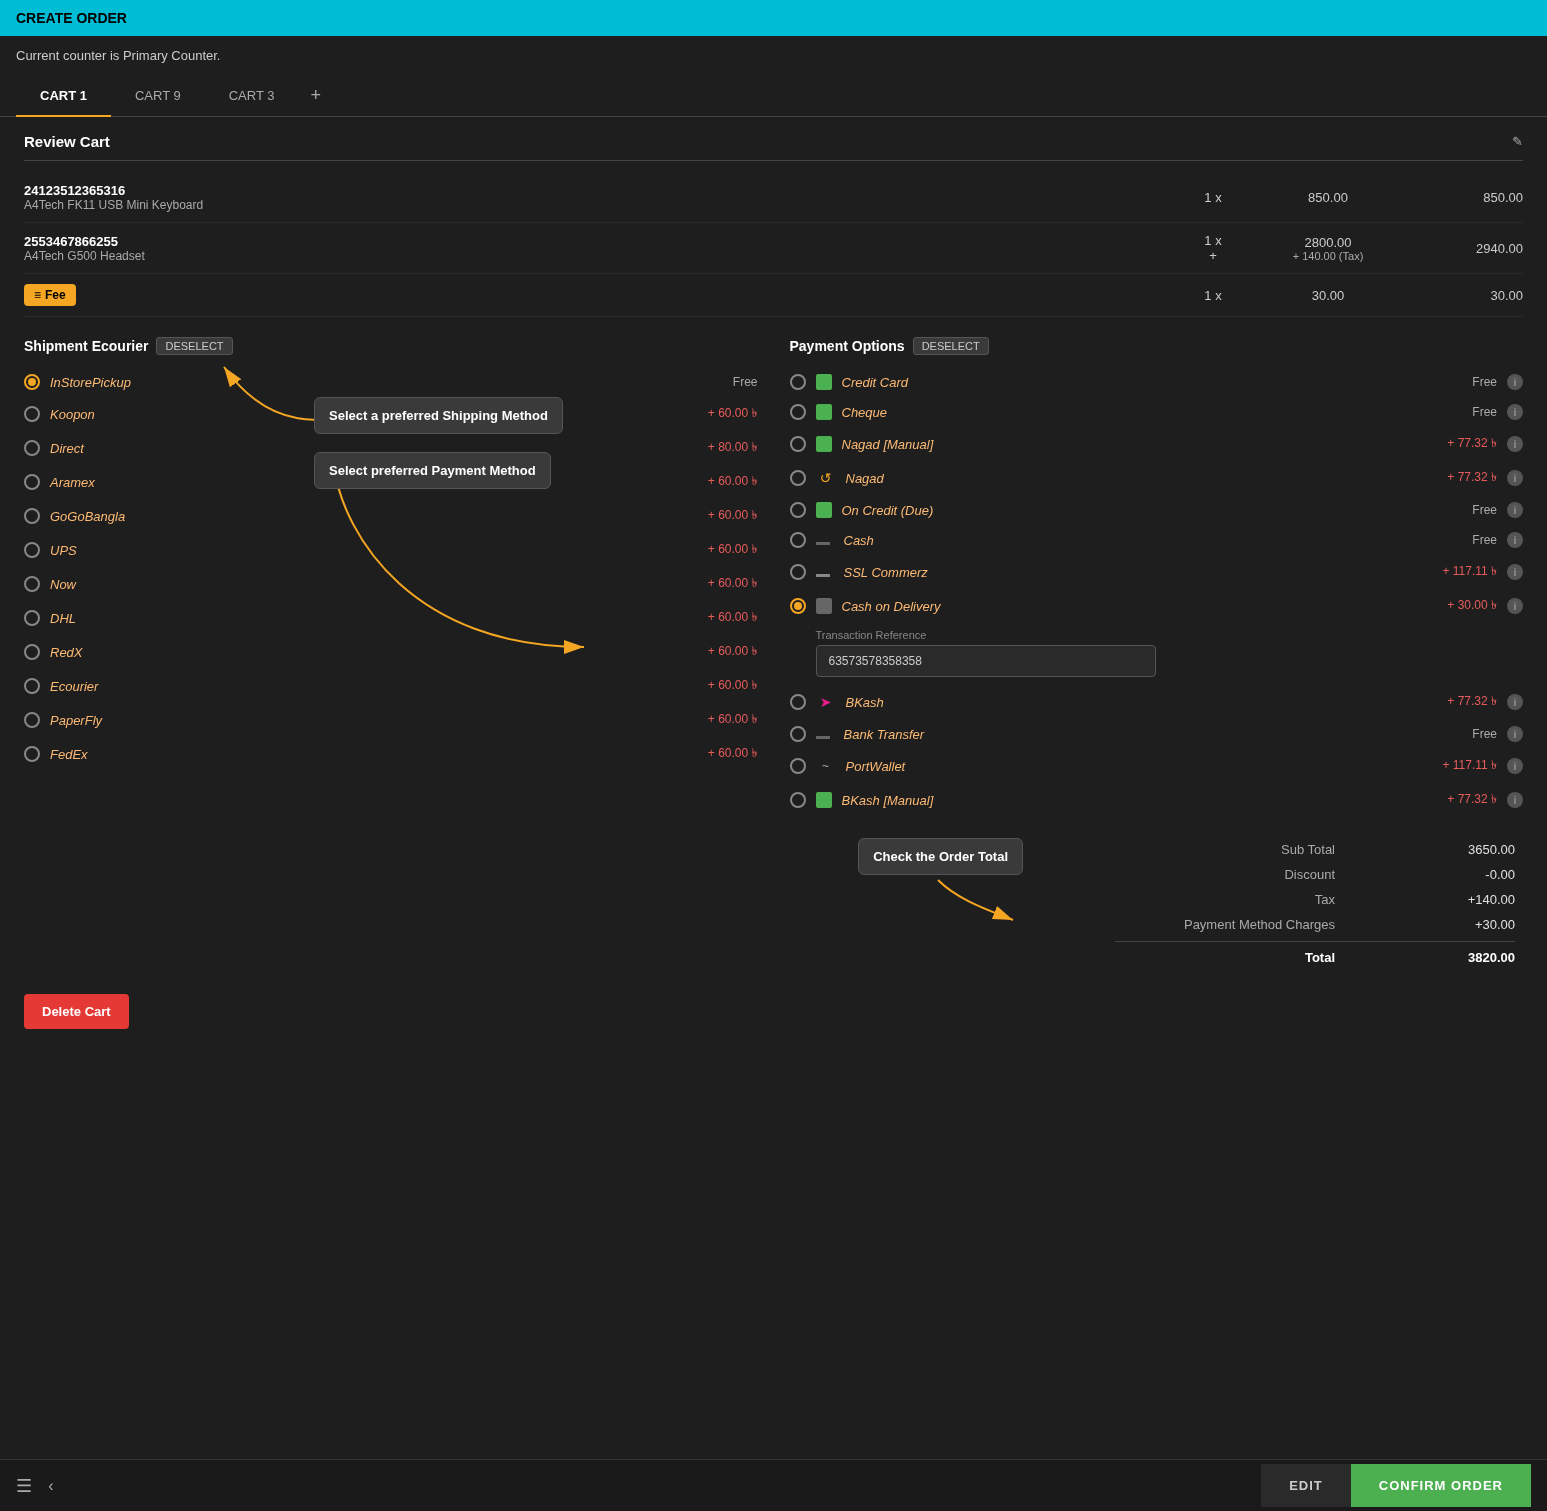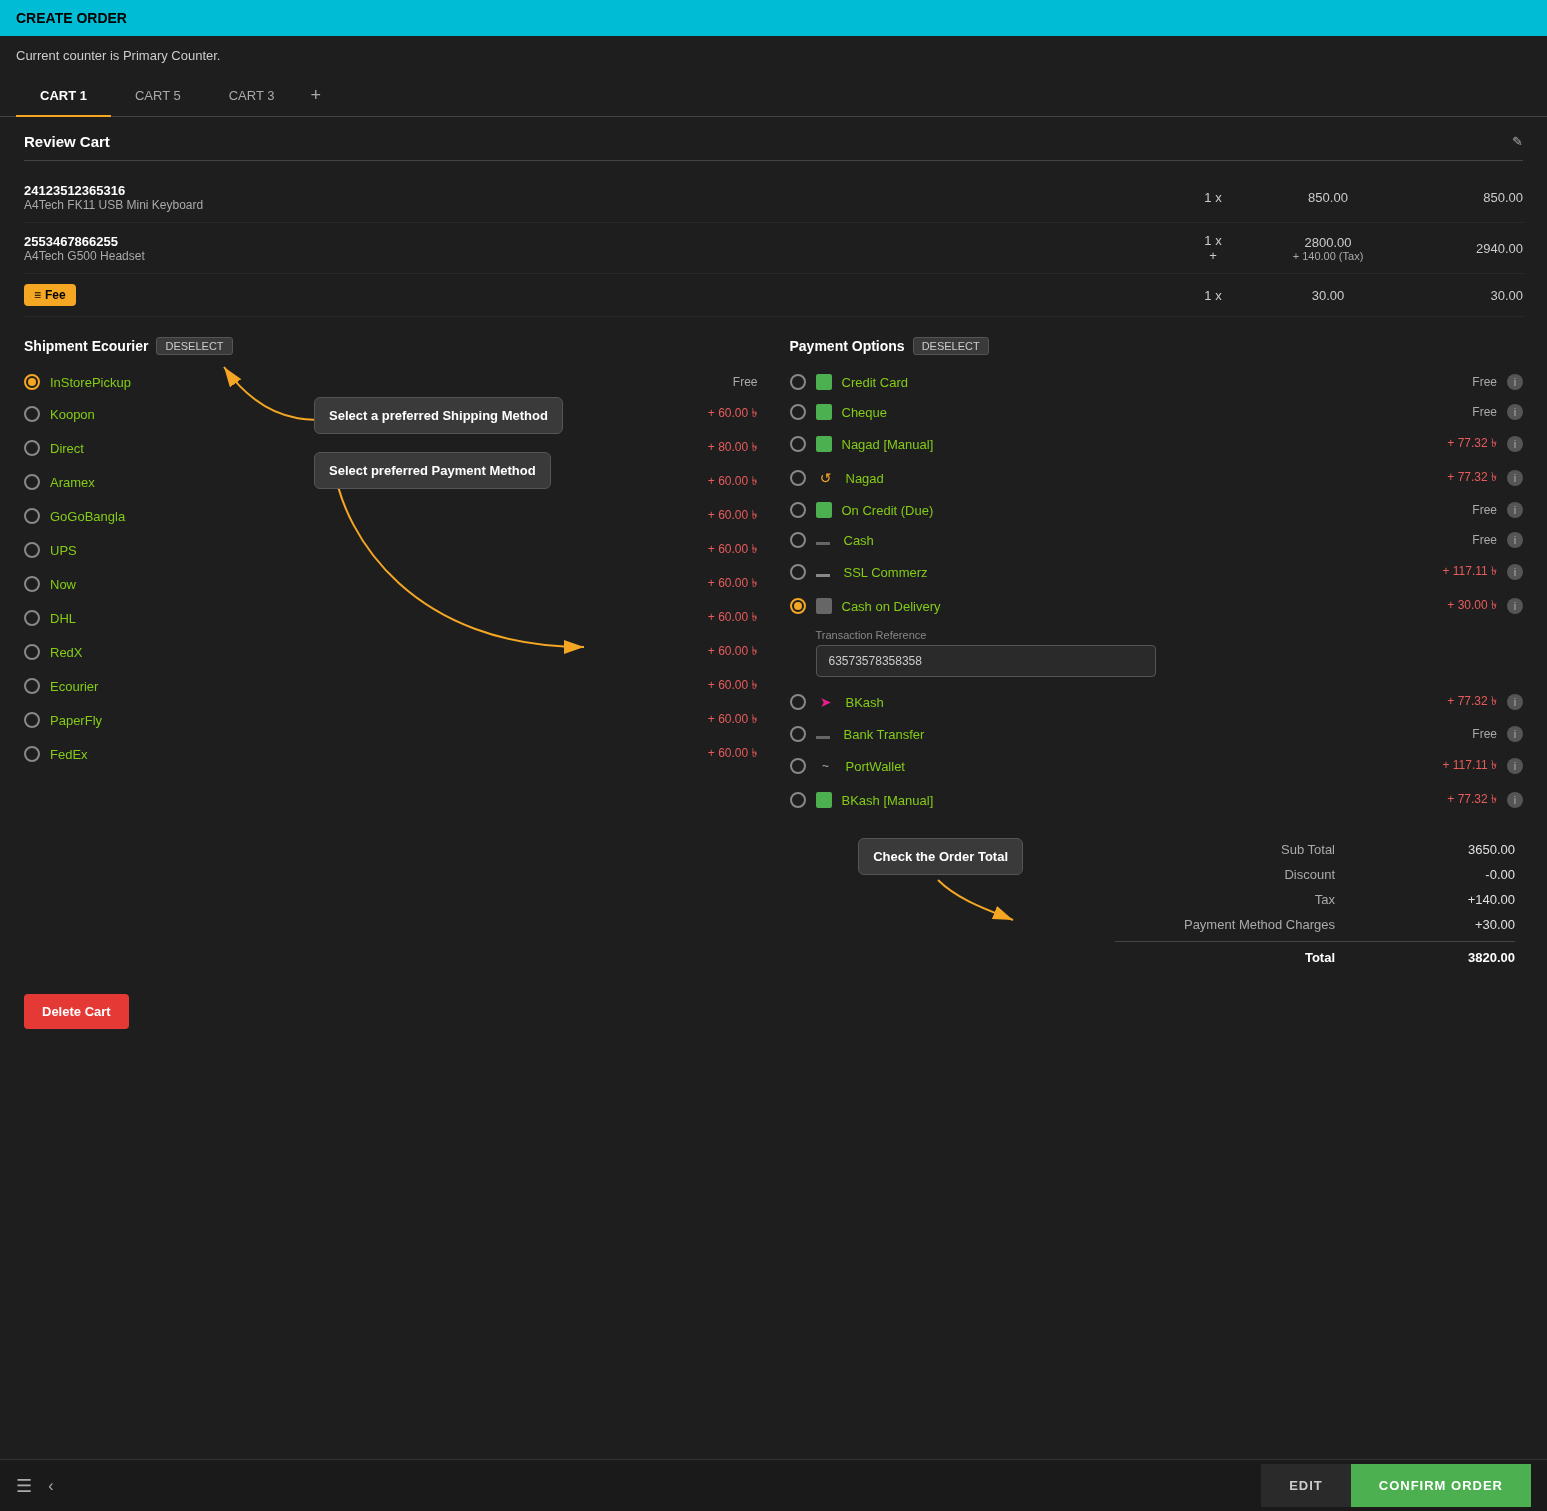--- a/index.html
+++ b/index.html
@@ -35,21 +35,21 @@
 
     .options-section { flex: 1; }
     .options-title { font-weight: 700; font-size: 14px; color: #fff; margin-bottom: 12px; display: flex; align-items: center; gap: 8px; }
     .deselect-btn { background: #3a3a3a; color: #ccc; border: 1px solid #555; padding: 2px 8px; border-radius: 3px; cursor: pointer; font-size: 11px; }
 
     .option-item { display: flex; align-items: center; padding: 7px 0; gap: 10px; }
     .radio-btn { width: 16px; height: 16px; border-radius: 50%; border: 2px solid #888; display: flex; align-items: center; justify-content: center; cursor: pointer; flex-shrink: 0; }
     .radio-btn.selected { border-color: #f5a623; }
     .radio-btn.selected::after { content: ''; width: 8px; height: 8px; border-radius: 50%; background: #f5a623; }
     .option-icon { width: 20px; height: 20px; display: flex; align-items: center; justify-content: center; font-size: 12px; }
-    .option-name { flex: 1; color: #84cc16; }
+    .option-name { flex: 1; color: #fdba74; font-style: italic; }
     .option-price { color: #e85c5c; font-size: 12px; }
     .option-price.free { color: #aaa; }
     .info-btn { color: #aaa; cursor: pointer; font-size: 11px; background: #555; border-radius: 50%; width: 16px; height: 16px; display: flex; align-items: center; justify-content: center; }
 
     .transaction-ref-label { color: #888; font-size: 11px; margin: 6px 0 4px 26px; }
     .transaction-ref-input { margin: 0 0 8px 26px; background: #2a2a2a; border: 1px solid #555; color: #ccc; padding: 8px 12px; border-radius: 4px; width: 340px; font-size: 12px; }
 
     .totals-section { margin-top: 20px; display: flex; flex-direction: column; align-items: flex-end; padding-right: 8px; }
     .total-row { display: flex; gap: 80px; padding: 5px 0; justify-content: flex-end; width: 400px; align-items: center; }
     .total-label { color: #aaa; text-align: right; flex: 1; }
@@ -77,21 +77,21 @@
   <span>CREATE ORDER</span>
 </div>
 
 <div class="counter-label">Current counter is Primary Counter.</div>
 
 <div class="tabs-row">
   <div class="tab active">
     <span>CART 1</span>
   </div>
   <div class="tab">
-    <span>CART 5</span>
+    <span>CART 9</span>
   </div>
   <div class="tab">
     <span>CART 3</span>
   </div>
   <div class="tab-add">
     <span>+</span>
   </div>
 </div>
 
 <div class="main-content" style="position:relative;">

